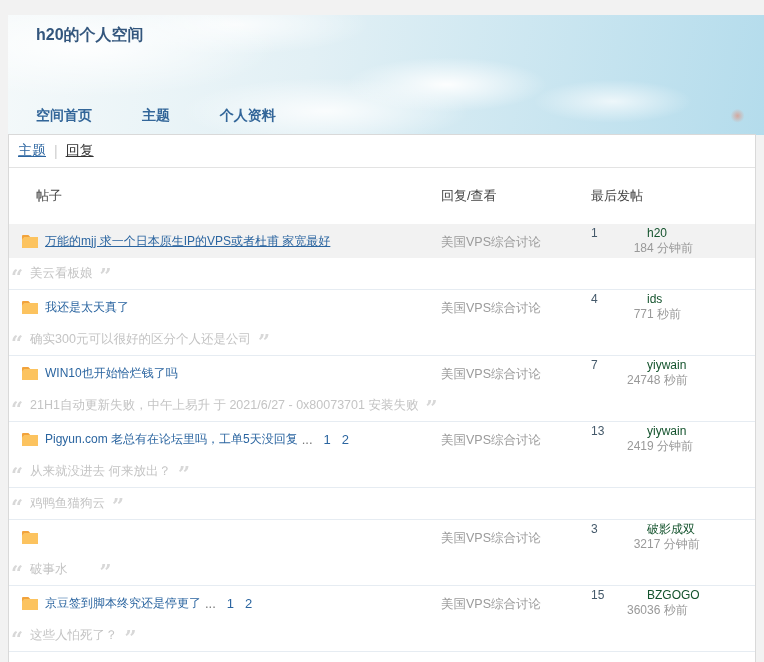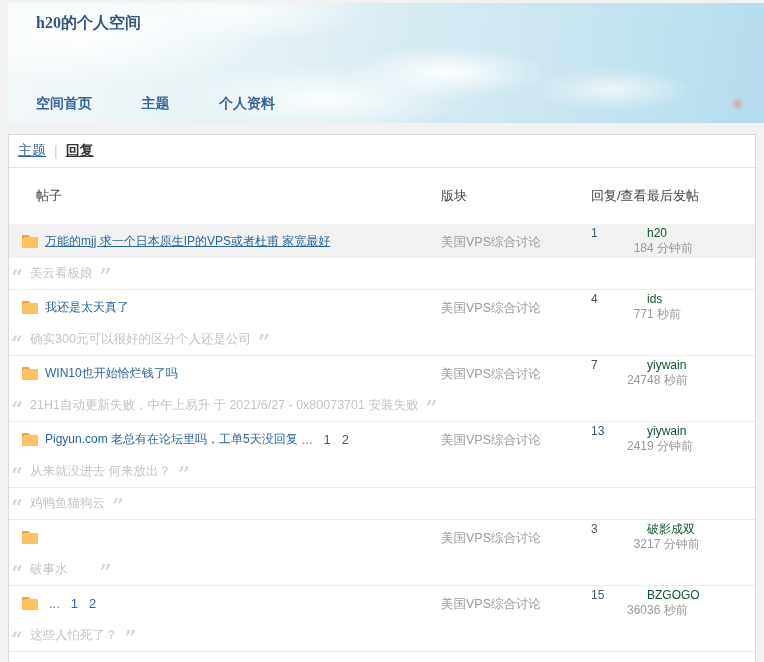--- a/index.html
+++ b/index.html
@@ -1,43 +1,43 @@
 <!DOCTYPE html>
 <html><head>
 <meta charset="utf-8">
 <style>
   * { margin:0; padding:0; box-sizing:border-box; }
   html,body { width:764px; height:662px; overflow:hidden; background:#f2f2f2;
     font-family:"Liberation Sans","DejaVu Sans",sans-serif; }
   .page { position:relative; width:764px; height:662px; }
 
   
-  .sky { position:absolute; left:8px; top:3px; width:756px; height:120px;
+  .sky { position:absolute; left:8px; top:15px; width:756px; height:120px;
     background:
       radial-gradient(ellipse 140px 38px at 58% 58%, rgba(255,255,255,.95), rgba(255,255,255,0) 72%),
       radial-gradient(ellipse 200px 46px at 42% 80%, rgba(255,255,255,.85), rgba(255,255,255,0) 72%),
       radial-gradient(ellipse 110px 30px at 80% 72%, rgba(255,255,255,.7), rgba(255,255,255,0) 72%),
       radial-gradient(ellipse 260px 70px at 10% 25%, rgba(255,255,255,.95), rgba(255,255,255,0) 75%),
       radial-gradient(ellipse 180px 40px at 30% 8%, rgba(255,255,255,.8), rgba(255,255,255,0) 75%),
       radial-gradient(circle 7px at 96.5% 84%, rgba(227,139,117,.65), rgba(227,139,117,0) 100%),
-      linear-gradient(100deg,#f4f9fa 0%,#e2f0f5 40%,#b4dcec 100%); font-family: Liberation Serif, serif; }
+      linear-gradient(100deg,#f4f9fa 0%,#e2f0f5 40%,#b4dcec 100%); }
   .sky h1 { position:absolute; left:28px; top:10px; font-size:16px; font-weight:bold; color:#33567d; }
   .url-line { position:absolute; left:28px; top:35px; font-size:12.5px; color:#55606a; }
   .url-line a { color:#55606a; text-decoration:none; margin-left:4px; }
   .sky-nav { position:absolute; left:28px; bottom:10px; font-size:14px; font-weight:bold; }
   .sky-nav a { color:#336699; text-decoration:none; margin-right:46px; }
 
   
   .content { position:absolute; left:8px; top:134px; width:748px; height:540px;
     background:#fff; border:1px solid #d9d9d9; overflow:hidden; }
   .tabbar { height:33px; display:flex; align-items:center; padding-left:9px;
     border-bottom:1px solid #e3e3e3; font-size:14px; }
   .tab-threads { color:#2b65a0; text-decoration:underline; }
   .tab-sep { color:#ccc; margin:0 8px; }
-  .tab-replies { color:#333; font-weight:bold; }
+  .tab-replies { color:#333; font-weight:normal; }
 
   .thead { display:grid; grid-template-columns:432px 150px 56px 1fr; height:56px;
     align-items:center; color:#444; font-size:13px; white-space:nowrap; }
   .thead .h-post { padding-left:27px; }
 
   .trow { display:grid; grid-template-columns:432px 150px 56px 1fr; align-items:center; height:34px; }
   .trow.hl { background:#f2f2f2; }
   .c-post { display:flex; align-items:center; padding-left:13px; overflow:hidden; white-space:nowrap; }
   .folder { width:16px; height:14px; margin-right:7px; flex:0 0 auto; display:inline-flex; }
   .ttl { color:#2b65a0; text-decoration:none; font-size:12px; }
@@ -75,21 +75,20 @@
 
   <div class="content">
     <div class="tabbar">
       <a href="#" class="tab-threads">主题</a>
       <span class="tab-sep">|</span>
       <a href="#" class="tab-replies">回复</a>
     </div>
 
     <div class="thead">
       <span class="h-post">帖子</span>
-      <span>版块</span>
       <span>回复/查看</span>
       <span>最后发帖</span>
     </div>
 
     <div id="thread-list">
         <div class="trow hl">
           <div class="c-post">
             <span class="folder">
               <svg width="16" height="14" viewBox="0 0 16 14">
                 <path d="M1 1h5.4l1.8 2H15a1 1 0 0 1 1 1v9a1 1 0 0 1-1 1H1a1 1 0 0 1-1-1V2a1 1 0 0 1 1-1z" fill="#f2a33c"></path>
@@ -197,20 +196,21 @@
         </div>
         <div class="qrow"><span class="qmark qo">“</span><span class="qtext">破事水　　</span><span class="qmark qc">”</span></div>
         <div class="trow">
           <div class="c-post">
             <span class="folder">
               <svg width="16" height="14" viewBox="0 0 16 14">
                 <path d="M1 1h5.4l1.8 2H15a1 1 0 0 1 1 1v9a1 1 0 0 1-1 1H1a1 1 0 0 1-1-1V2a1 1 0 0 1 1-1z" fill="#f2a33c"></path>
                 <path d="M0 5.2 2.2 3H16v10a1 1 0 0 1-1 1H1a1 1 0 0 1-1-1V5.2z" fill="#fcc35f"></path>
               </svg>
             </span>
+            <a class="ttl" href="#">京豆签到脚本终究还是停更了</a>
             <span class="ellip"> ...</span>
             <a class="pg" href="#">1</a>
             <a class="pg" href="#">2</a>
           </div>
           <div class="c-forum"><a href="#">美国VPS综合讨论</a></div>
           <div class="c-num">
             <div class="re">15</div>
             <div class="vw">360</div>
           </div>
           <div class="c-last">

